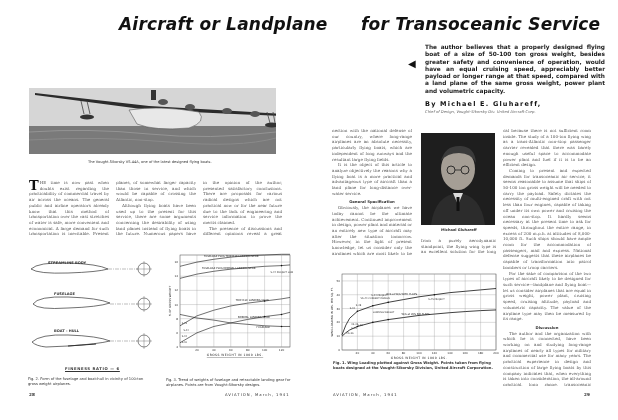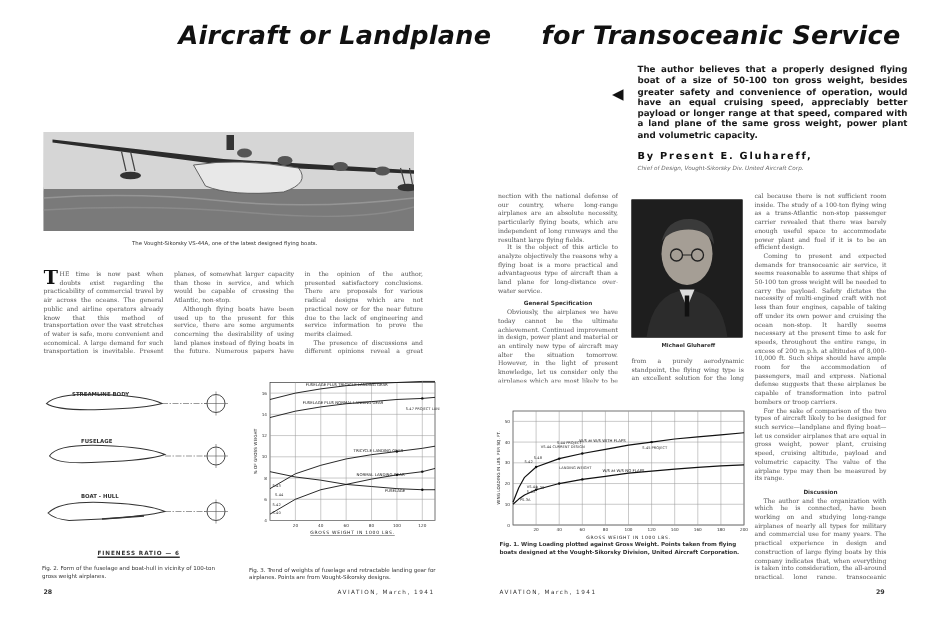--- a/index.html
+++ b/index.html
@@ -143,21 +143,21 @@
       <text x="13.692307692307693" y="71.35384615384615" font-size="2.4" fill="#333">S-43</text>
       <text x="15.384615384615385" y="77.72307692307692" font-size="2.4" fill="#333">S-44</text>
       <text x="13.692307692307693" y="84.09230769230768" font-size="2.4" fill="#333">S-42</text>
       <text x="13.692307692307693" y="89.75384615384615" font-size="2.4" fill="#333">S-40</text>
     </svg>
 </div>
 <div class="abs fig-cap" style="left:166px; top:378px; width:126px;">Fig. 3. Trend of weights of fuselage and retractable landing gear for airplanes. Points are from Vought-Sikorsky designs.</div>
 
 <div class="abs" style="left:408px; top:58px; font-family:'DejaVu Sans',sans-serif; font-size:10px; color:#111;">◀</div>
 <div class="abs standfirst" style="left:425px; top:44px; width:180px;">The author believes that a properly designed flying boat of a size of 50-100 ton gross weight, besides greater safety and convenience of operation, would have an equal cruising speed, appreciably better payload or longer range at that speed, compared with a land plane of the same gross weight, power plant and volumetric capacity.</div>
-<div class="abs byline" style="left:425px; top:100px;">By Present E. Gluhareff,</div>
+<div class="abs byline" style="left:425px; top:100px;">By Michael E. Gluhareff,</div>
 <div class="abs affil" style="left:425px; top:109px;">Chief of Design, Vought-Sikorsky Div. United Aircraft Corp.</div>
 
 <div class="abs body-col" style="left:332px; top:128px; width:80px; height:127px;">
   <p class="first">nection with the national defense of our country, where long-range airplanes are an absolute necessity, particularly flying boats, which are independent of long runways and the resultant large flying fields.</p>
   <p>It is the object of this article to analyze objectively the reasons why a flying boat is a more practical and advantageous type of aircraft than a land plane for long-distance over-water service.</p>
   <p class="subhead">General Specification</p>
   <p>Obviously, the airplanes we have today cannot be the ultimate achievement. Continued improvement in design, power plant and material or an entirely new type of aircraft may alter the situation tomorrow. However, in the light of present knowledge, let us consider only the airplanes which are most likely to be built now for coming non-stop transoceanic service — airplanes of nearly the conventional design of today.</p>
 
 </div>
 

